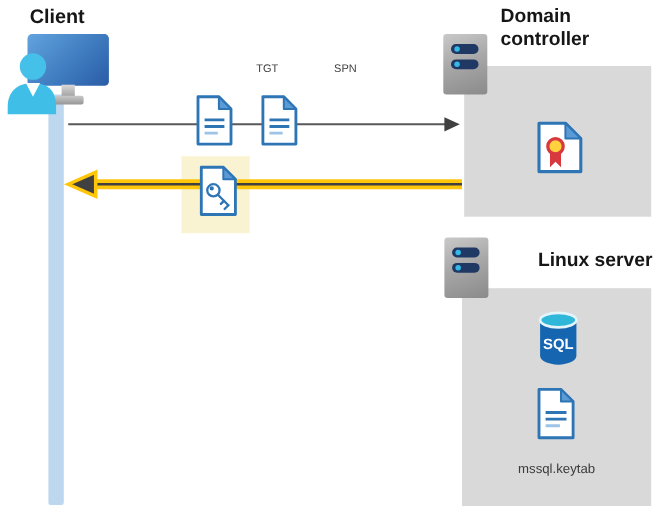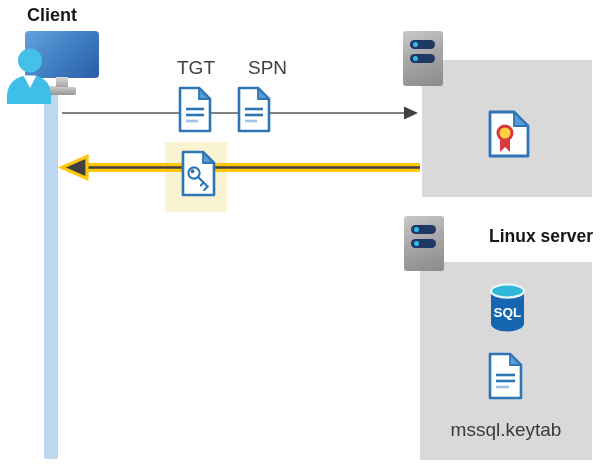--- a/index.html
+++ b/index.html
@@ -3,22 +3,22 @@
 <meta charset="utf-8">
 <style>
   html,body{margin:0;padding:0;background:#fff;}
   #canvas{
     position:relative;width:600px;height:468px;background:#ffffff;
     font-family:"Liberation Sans","DejaVu Sans",sans-serif;overflow:hidden;
   }
   .abs{position:absolute;}
   
   .node-title{font-weight:bold;color:#161616;font-size:18px;line-height:1.22;}
-  .small-label{font-size:19px;color:#404040;text-align:center;}
-  .file-label{font-size:19px;color:#3a3a3a;text-align:center;}
+  .small-label{font-size:10px;color:#404040;text-align:center;margin-left:48px;}
+  .file-label{font-size:12px;color:#3a3a3a;text-align:center;}
   
   .panel{background:#d9d9d9;z-index:1;}
   .highlight{background:#faf3d2;z-index:2;}
   .timeline{background:#bdd7ee;border-radius:2px;z-index:1;}
   
   .server-icon{width:40px;height:55px;border-radius:3px;
     background:linear-gradient(160deg,#c9c9c9 0%,#a8a8a8 45%,#8a8a8a 100%);z-index:4;}
   .server-bar{position:absolute;left:7px;width:25px;height:9px;border-radius:4.5px;background:#1f3864;}
   .server-bar .dot{position:absolute;left:3px;top:2px;width:5px;height:5px;border-radius:50%;background:#35bae8;}
   
@@ -98,20 +98,21 @@
   </svg>
 
   <div class="abs server-icon" style="left:403px;top:31px;">
     <div class="server-bar" style="top:9px;">
       <div class="dot"></div>
     </div>
     <div class="server-bar" style="top:23px;">
       <div class="dot"></div>
     </div>
   </div>
+  <div class="abs node-title" style="left:455px;top:4px;width:105px;font-size:17.5px;">Domain controller</div>
 
   <svg class="abs z4" style="left:488px;top:110px;" width="42" height="48" viewBox="0 0 42 48">
     <path d="M2,2 H26 L40,16 V46 H2 Z" fill="#ffffff" stroke="#2e75b6" stroke-width="2.8" stroke-linejoin="round"></path>
     <path d="M26,2 L40,16 L26,16 Z" fill="#5b9bd5" stroke="#2e75b6" stroke-width="1.8" stroke-linejoin="round"></path>
     <polygon points="12,27 12,42 17,37 22,42 22,27" fill="#d7393f"></polygon>
     <circle cx="17" cy="23" r="7" fill="#ffd23e" stroke="#d7393f" stroke-width="3"></circle>
   </svg>
 
   <div class="abs server-icon" style="left:404px;top:216px;">
     <div class="server-bar" style="top:9px;">

